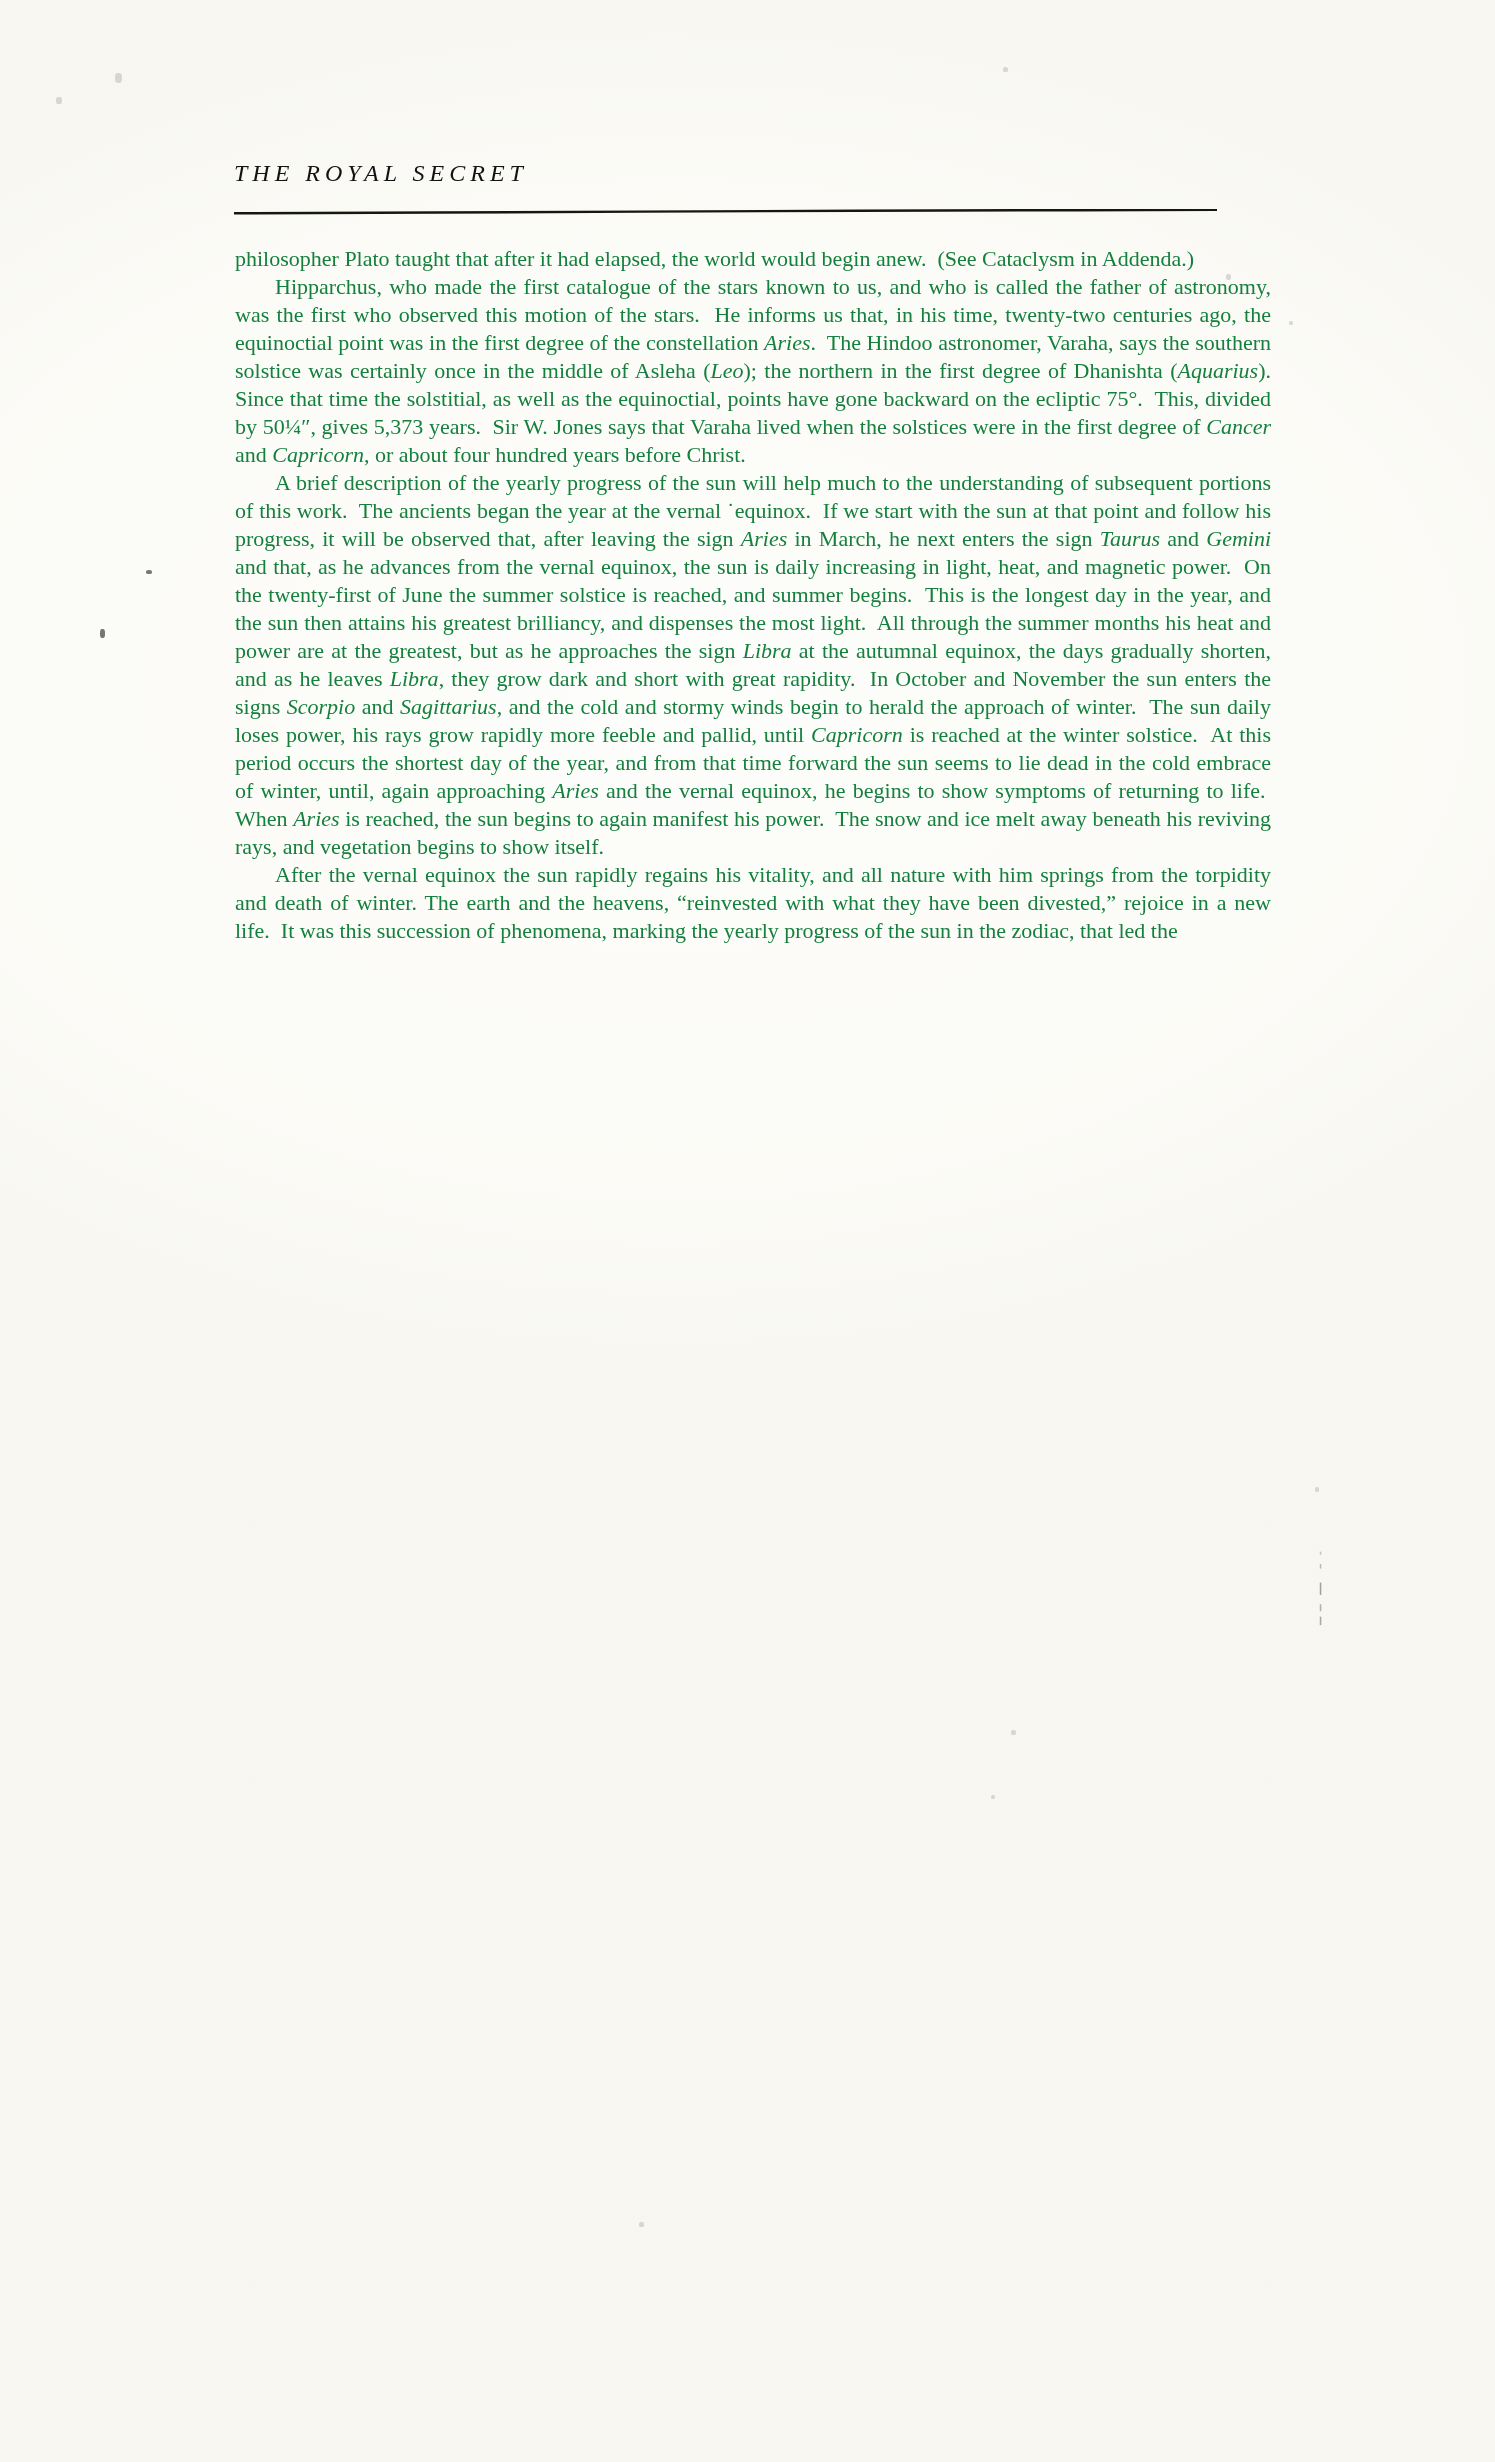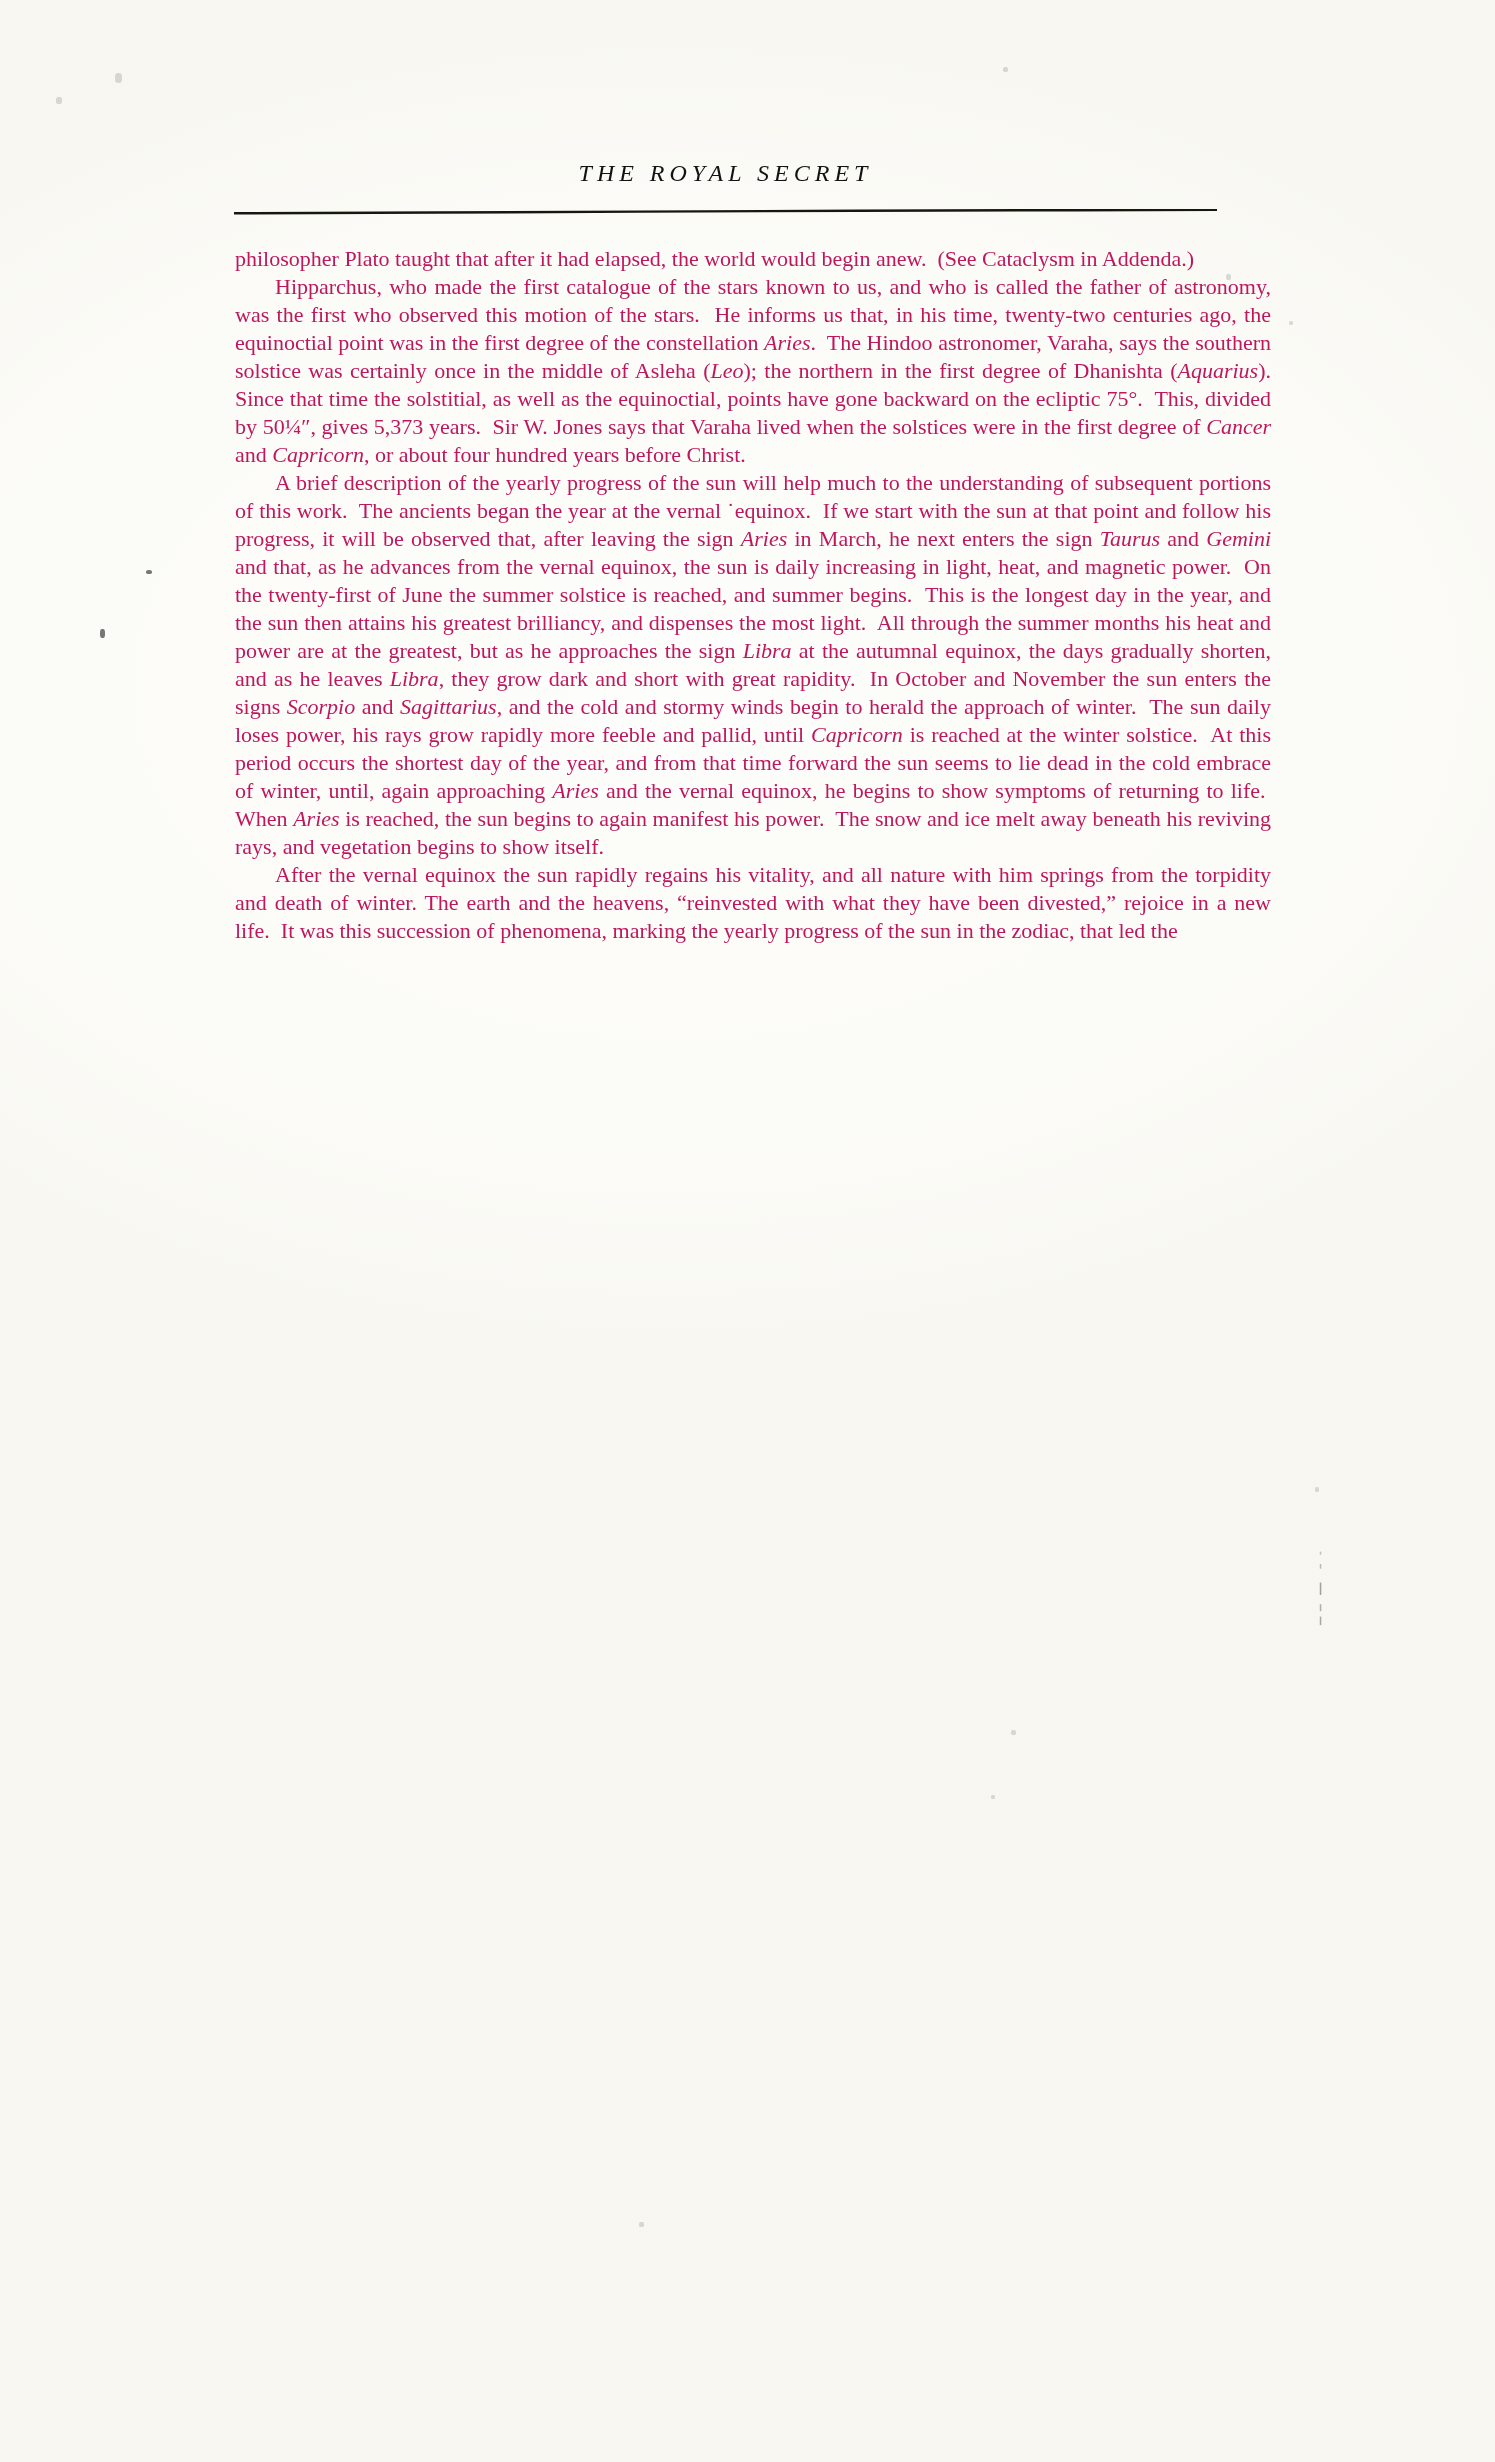--- a/index.html
+++ b/index.html
@@ -26,42 +26,42 @@
       radial-gradient(ellipse 1090px 701px at 45% 28%, rgba(252,252,248,0) 0%, rgba(250,249,243,0.55) 70%, rgba(247,246,240,0.9) 100%);
     pointer-events: none;
   }
 
   
   .running-head {
     position: absolute;
     top: 160px;
     left: 234px;
     width: 983px;
-    text-align: center;
+    text-align: left;
     font-style: italic;
     font-size: 24px;
     letter-spacing: 5px;
     color: #131313;
     white-space: nowrap;
   }
   .head-rule {
     position: absolute;
     top: 209px;
     left: 234px;
     width: 983px;
     height: 5.5px;
   }
 
   
   .text-block {
     position: absolute;
     top: 245px;
     left: 235px;
     width: 1036px;
-    color: #be185d;
+    color: #15803d;
     font-size: 22px;
     line-height: 28px;
     text-align: justify;
     text-justify: inter-word;
   }
   .para {
     margin: 0;
     text-indent: 40px;
     text-align: justify;
   }

